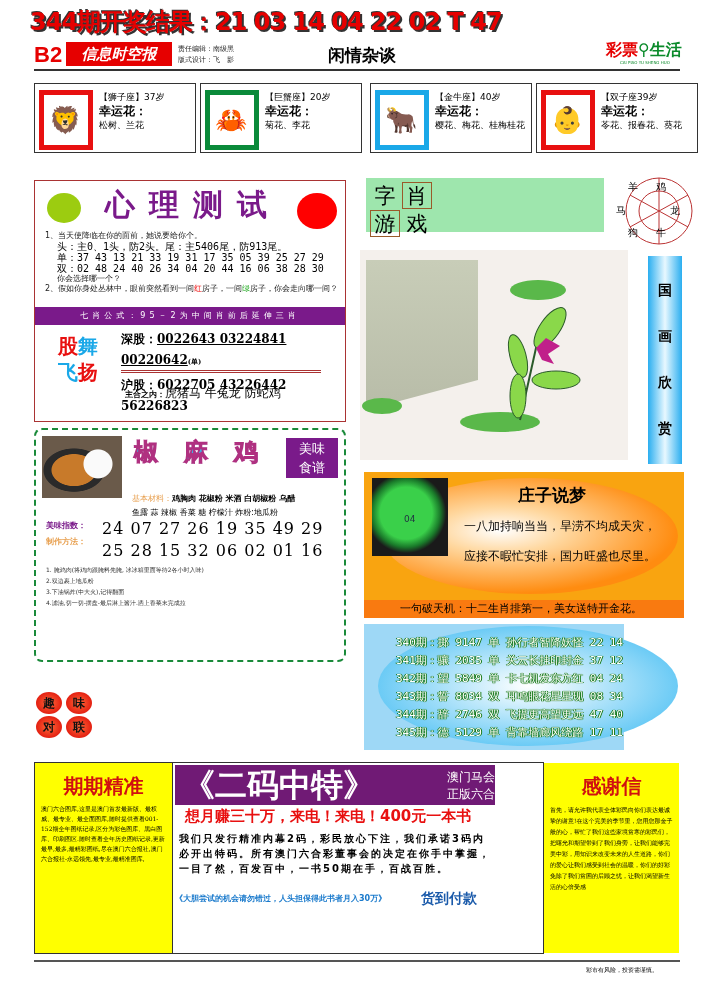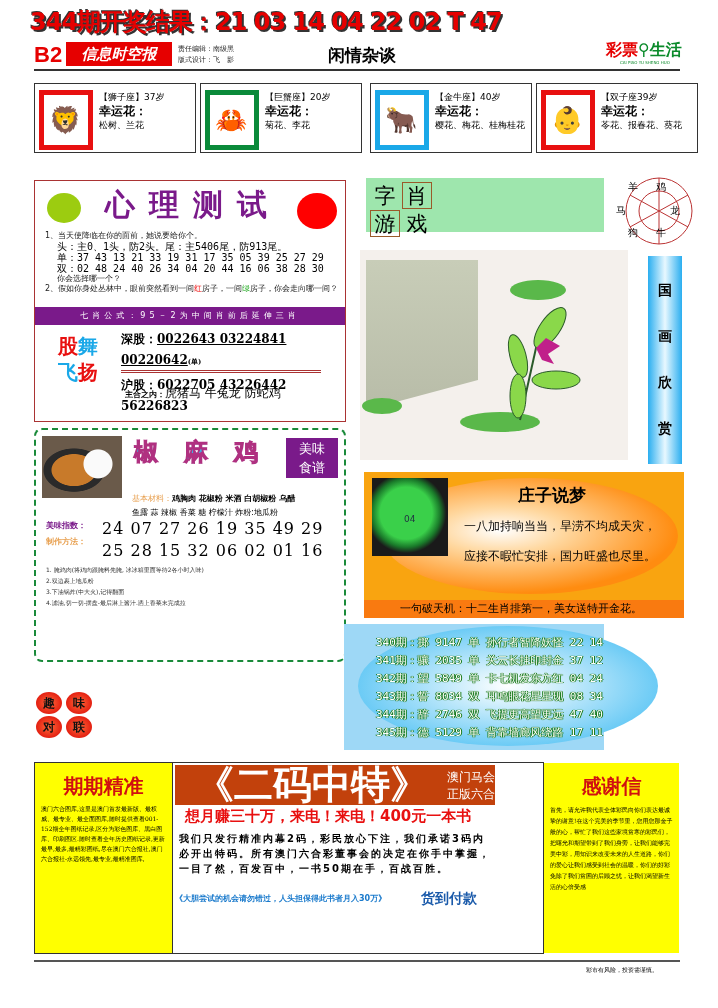--- a/index.html
+++ b/index.html
@@ -47,28 +47,28 @@
 .rnums{position:absolute;left:66px;top:88px;font-family:"DejaVu Serif",serif;font-size:16px;line-height:22px;letter-spacing:1px}
 .steps{position:absolute;left:10px;top:134px;font-size:6px;line-height:11px;color:#333}
 .lantern{position:absolute;width:26px;height:22px;border-radius:50%;background:radial-gradient(#ff6a3a,#d80000);color:#111;font-size:12px;font-weight:bold;text-align:center;line-height:22px}
 .zhuang{left:364px;top:472px;width:320px;height:128px;background:#f9a410}
 .zhuang-ell{position:absolute;left:18px;top:6px;width:296px;height:116px;border-radius:50%;background:radial-gradient(ellipse at 40% 45%,#fff 0,#ffd8a0 25%,#ff8c10 70%)}
 .lotus{position:absolute;left:8px;top:6px;width:76px;height:78px;background:radial-gradient(circle at 45% 45%,#3ad04a 0 26px,#1a7a2a 34px,#1a1a1a 40px)}
 .lotus span{position:absolute;left:32px;top:36px;font-size:9px;color:#234}
 .ztitle{position:absolute;left:154px;top:12px;font-size:17px;font-weight:bold}
 .zline{position:absolute;left:100px;font-size:12px}
 .jiji{left:364px;top:600px;width:320px;height:18px;background:#f97a10;font-size:11px;padding-left:36px;line-height:18px}
-.periods{left:344px;top:624px;width:260px;height:126px;background:#9ed8f6}
+.periods{left:364px;top:624px;width:260px;height:126px;background:#9ed8f6}
 .periods-ell{position:absolute;left:14px;top:2px;width:300px;height:120px;border-radius:50%;background:radial-gradient(ellipse,#fff 0,#58c4f4 80%)}
 .plist{position:absolute;left:32px;top:10px;font-family:"DejaVu Sans Mono",monospace;font-size:11px;line-height:18px;color:#fff;text-shadow:0 0 1px #1a7a1a,0 0 1px #1a7a1a,1px 0 0 #1a7a1a,-1px 0 0 #1a7a1a}
 .bottom{left:34px;top:762px;width:510px;height:192px;border:1px solid #333}
 .qq{position:absolute;left:0;top:0;width:138px;height:190px;background:#ffff00;border-right:1px solid #333}
 .qq h3{text-align:center;font-size:20px;color:#d01010;margin-top:10px}
 .qq p{font-size:6px;line-height:10px;padding:4px 6px;font-family:"DejaVu Serif",serif}
-.ad-red{position:absolute;left:140px;top:2px;width:320px;height:40px;background:#c2410c;color:#fff;font-size:39px;font-weight:900;line-height:40px;padding-left:20px;white-space:nowrap}
+.ad-red{position:absolute;left:140px;top:2px;width:320px;height:40px;background:#701a75;color:#fff;font-size:32px;font-weight:900;line-height:40px;padding-left:8px;white-space:nowrap}
 .ad-right{position:absolute;left:412px;top:6px;font-size:12px;color:#fff;line-height:17px}
 .ad-call{position:absolute;left:150px;top:44px;font-size:15px;font-weight:900;color:#e81010;white-space:nowrap}
 .ad-body{position:absolute;left:144px;top:68px;width:316px;font-size:10px;font-weight:bold;line-height:15px;letter-spacing:2px}
 .ad-slogan{position:absolute;left:140px;top:130px;font-size:8px;color:#1a7acc;font-weight:bold;white-space:nowrap}
 .ad-cod{position:absolute;left:386px;top:127px;font-size:14px;color:#1a5aaa;font-weight:900}
 .thanks{position:absolute;left:508px;top:0;width:136px;height:190px;background:#ffff00;border-left:1px solid #333}
 .thanks h3{text-align:center;font-size:20px;color:#d01010;margin-top:10px}
 .thanks p{font-size:6px;line-height:11px;padding:4px 6px;font-family:"DejaVu Serif",serif}
 .footrule{left:34px;top:960px;width:646px;height:2px;background:#555}
 .disclaimer{left:586px;top:966px;font-size:6px}

